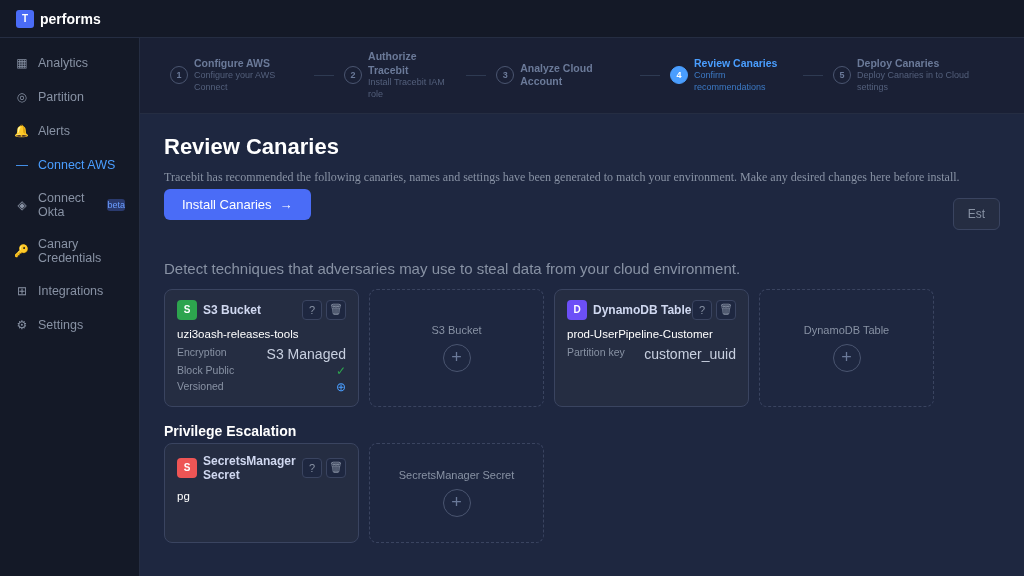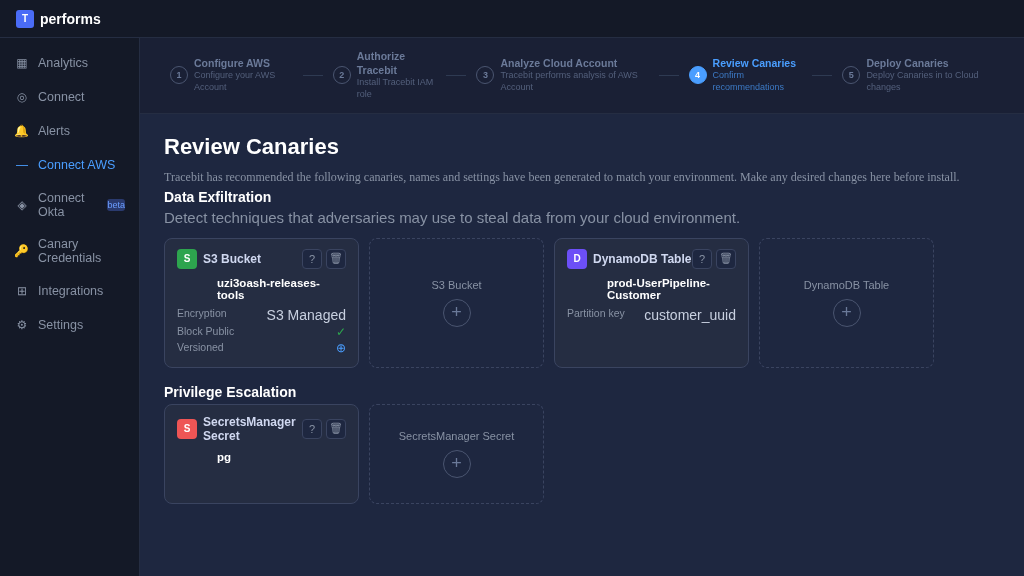--- a/index.html
+++ b/index.html
@@ -273,24 +273,23 @@
       color: #8892a4;
       font-size: 11px;
       display: flex;
       align-items: center;
       justify-content: center;
       cursor: pointer;
     }
 
     .canary-name {
       font-size: 11.5px;
-      font-weight: 700;
+      font-weight: 400;
       color: #fff;
       margin-bottom: 6px;
-      margin-left: 40px;
     }
     .canary-field {
       display: flex;
       justify-content: space-between;
       align-items: flex-start;
       font-size: 10.5px;
       margin-bottom: 2px;
     }
     .field-label { color: #8892a4; }
     .field-value {
@@ -348,21 +347,21 @@
 
 <div class="main-layout">
 
   <nav class="sidebar">
     <div class="sidebar-item">
       <span class="sidebar-icon">▦</span>
       <span>Analytics</span>
     </div>
     <div class="sidebar-item">
       <span class="sidebar-icon">◎</span>
-      <span>Connect</span>
+      <span>Partition</span>
     </div>
     <div class="sidebar-item">
       <span class="sidebar-icon">🔔</span>
       <span>Alerts</span>
     </div>
     <div class="sidebar-item connect-aws active">
       <span class="sidebar-icon">—</span>
       <span>Connect AWS</span>
     </div>
     <div class="sidebar-item">
@@ -386,72 +385,79 @@
 
   <div class="content">
 
     <div class="wizard-steps">
       <div class="wizard-step">
         <div class="step-num">
             <span>1</span>
           </div>
         <div class="step-text">
           <div class="step-title">Configure AWS</div>
-          <div class="step-sub">Configure your AWS Account</div>
+          <div class="step-sub">Configure your AWS Connect</div>
         </div>
       </div>
       <div class="step-divider"></div>
       <div class="wizard-step">
         <div class="step-num">
             <span>2</span>
           </div>
         <div class="step-text">
           <div class="step-title">Authorize Tracebit</div>
           <div class="step-sub">Install Tracebit IAM role</div>
         </div>
       </div>
       <div class="step-divider"></div>
       <div class="wizard-step">
         <div class="step-num">
             <span>3</span>
           </div>
         <div class="step-text">
           <div class="step-title">Analyze Cloud Account</div>
-          <div class="step-sub">Tracebit performs analysis of AWS Account</div>
         </div>
       </div>
       <div class="step-divider"></div>
       <div class="wizard-step active">
         <div class="step-num">
             <span>4</span>
           </div>
         <div class="step-text">
           <div class="step-title">Review Canaries</div>
           <div class="step-sub">Confirm recommendations</div>
         </div>
       </div>
       <div class="step-divider"></div>
       <div class="wizard-step">
         <div class="step-num">
             <span>5</span>
           </div>
         <div class="step-text">
           <div class="step-title">Deploy Canaries</div>
-          <div class="step-sub">Deploy Canaries in to Cloud changes</div>
+          <div class="step-sub">Deploy Canaries in to Cloud settings</div>
         </div>
       </div>
     </div>
 
     <div class="page-content">
       <h1 class="page-title">Review Canaries</h1>
       <p class="page-desc">Tracebit has recommended the following canaries, names and settings have been generated to match your environment. Make any desired changes here before install.</p>
 
+      <div class="top-actions">
+        <button class="install-btn">
+          <span>Install Canaries</span>
+          <span>→</span>
+        </button>
+        <button class="est-btn">
+          <span>Est</span>
+        </button>
+      </div>
 
       <div>
-        <div class="section-title">Data Exfiltration</div>
         <div class="section-desc">Detect techniques that adversaries may use to steal data from your cloud environment.</div>
 
         <div class="canary-grid">
 
           <div class="canary-card">
             <div class="canary-card-header">
               <div class="canary-card-title">
                 <div class="card-icon icon-s3">S</div>
                 <span>S3 Bucket</span>
               </div>

